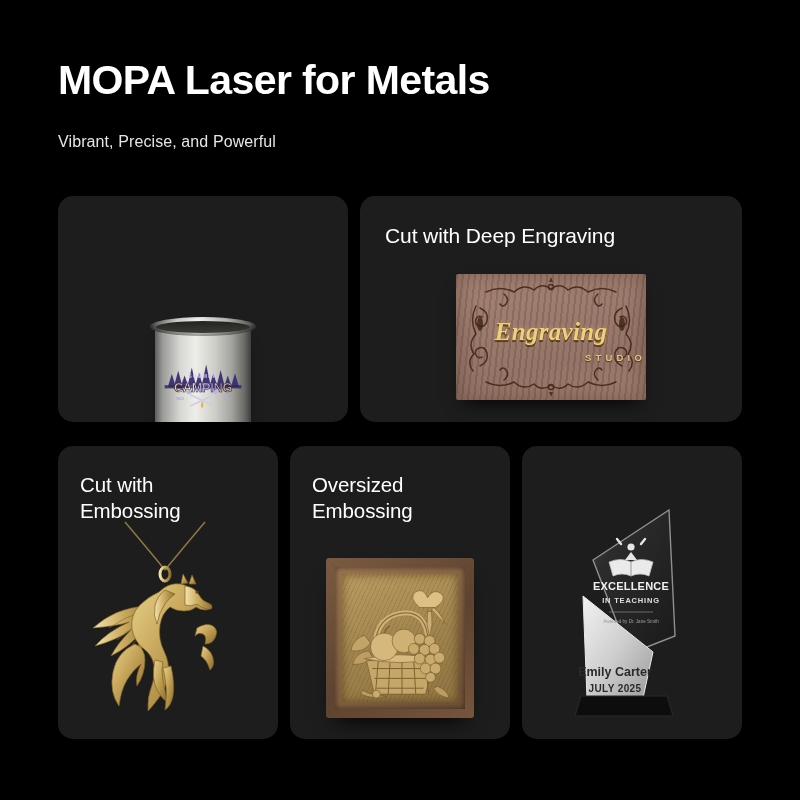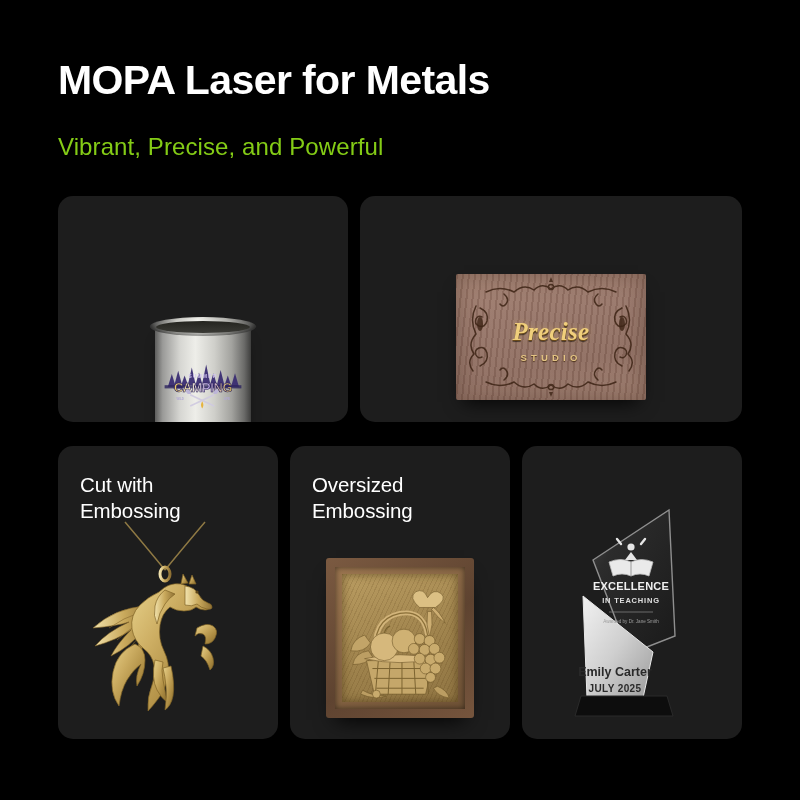--- a/index.html
+++ b/index.html
@@ -12,21 +12,21 @@
   }
   .page { width:800px; height:716px; position:relative; padding:0 58px; }
 
   .page-title {
     position:absolute; left:58px; top:58px;
     font-size:41px; font-weight:700; letter-spacing:-0.6px;
     color:#ffffff; line-height:1.12;
   }
   .page-subtitle {
     position:absolute; left:58px; top:133px;
-    font-size:24px; font-weight:400; color:#84cc16; letter-spacing:0.1px;
+    font-size:16px; font-weight:400; color:#e5e5e5; letter-spacing:0.1px;
   }
 
   .grid { position:absolute; left:58px; top:196px; width:684px; }
   .row { display:flex; gap:12px; }
   .row + .row { margin-top:24px; }
 
   .card {
     background:#1d1d1d;
     border-radius:15px;
     position:relative;
@@ -86,21 +86,21 @@
   }
   .plaque svg { position:absolute; inset:0; width:100%; height:100%; }
   .plaque-name {
     position:absolute; left:0; right:0; top:44px; text-align:center;
     font-family:"Liberation Serif", serif;
     font-size:25px; font-style:italic; font-weight:700;
     color:#f0cf7c; letter-spacing:.3px;
     text-shadow:0 1px 0 #6b4a18, 0 2px 1px rgba(0,0,0,.55), 0 0 6px rgba(240,200,110,.35);
   }
   .plaque-sub {
-    position:absolute; left:0; right:0; top:78px; text-align:center;
+    position:absolute; left:0; right:0; top:78px; text-align:right;
     font-size:9.5px; font-weight:700; letter-spacing:4.2px;
     color:#e4c483; text-shadow:0 1px 1px rgba(60,35,10,.8);
   }
 
   
   .pegasus { position:absolute; left:50%; top:74px; transform:translateX(-50%); width:190px; height:212px; }
   .pegasus svg { width:100%; height:100%; }
 
   
   .framed {
@@ -181,20 +181,21 @@
                   <text x="17" y="60" font-family="Liberation Sans, sans-serif" font-size="3.6" font-weight="700" fill="#b0a8cf">WILD</text>
                   <text x="76" y="60" font-family="Liberation Sans, sans-serif" font-size="3.6" font-weight="700" fill="#b0a8cf">LIFE</text>
                 </svg>
               </div>
             </div>
           </div>
         </div>
       </div>
 
       <div class="card b">
+        <div class="card-title">Cut with Deep Engraving</div>
         <div class="media">
           <div class="plaque">
             <svg viewBox="0 0 190 126" preserveAspectRatio="none">
               <g stroke="#3d2415" stroke-width="1.5" fill="none" opacity="0.85" stroke-linecap="round">
                 <path d="M30 18 q14 -7 28 0 q10 -9 20 -2 q8 -8 17 -1 q9 -7 17 1 q10 -7 20 2 q14 -7 28 0"></path>
                 <path d="M30 108 q14 7 28 0 q10 9 20 2 q8 8 17 1 q9 7 17 -1 q10 7 20 -2 q14 7 28 0"></path>
                 <path d="M20 32 q-7 14 0 28 q-9 10 -2 20 q-8 8 -1 17"></path>
                 <path d="M170 32 q7 14 0 28 q9 10 2 20 q8 8 1 17"></path>
                 <circle cx="95" cy="13" r="2.6"></circle>
                 <circle cx="95" cy="113" r="2.6"></circle>
@@ -207,21 +208,21 @@
                 <path d="M48 106 q6 -5 2 -10 q-3 -4 -6 0"></path>
                 <path d="M142 106 q-6 -5 -2 -10 q3 -4 6 0"></path>
               </g>
               <g fill="#3d2415" opacity="0.8">
                 <path d="M93 8 l2 -5 l2 5 z"></path>
                 <path d="M93 118 l2 5 l2 -5 z"></path>
                 <ellipse cx="24" cy="50" rx="3" ry="7"></ellipse>
                 <ellipse cx="166" cy="50" rx="3" ry="7"></ellipse>
               </g>
             </svg>
-            <div class="plaque-name">Precise</div>
+            <div class="plaque-name">Engraving</div>
             <div class="plaque-sub">STUDIO</div>
           </div>
         </div>
       </div>
     </div>
 
     <div class="row row2">
 
       <div class="card">
         <div class="card-title">Cut with

